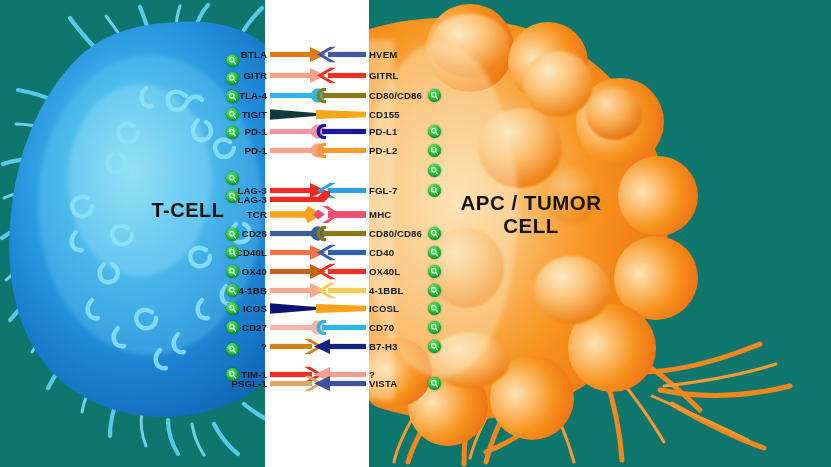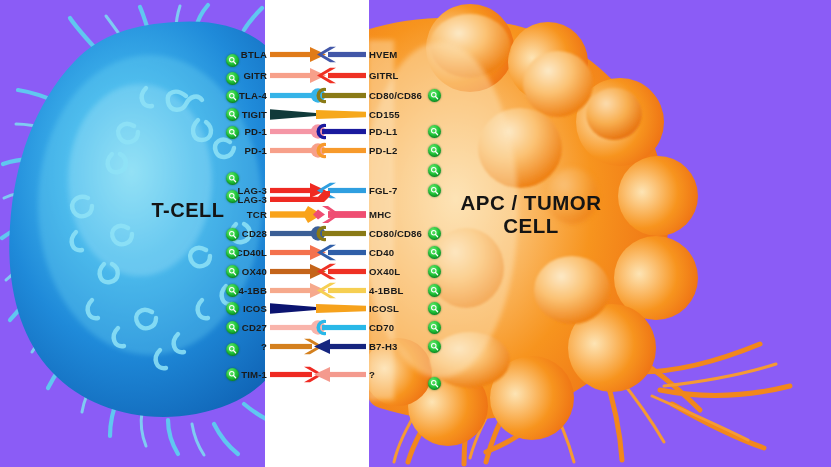--- a/index.html
+++ b/index.html
@@ -6,21 +6,21 @@
   html,body{margin:0;padding:0;background:#ffffff;}
   body{
     font-family:"Liberation Sans","DejaVu Sans",sans-serif;
     -webkit-font-smoothing:antialiased;
   }
   #stage{
     position:relative;
     width:831px;
     height:467px;
     overflow:hidden;
-    background:#8b5cf6;
+    background:#0f766e;
   }
   #cells-svg{
     position:absolute;
     left:0;top:0;
     width:831px;height:467px;
     pointer-events:none;
   }
 
   
   .cell-title{
@@ -428,20 +428,30 @@
       <div class="row" style="top: 366px;">
         <div class="lbl lbl-left">TIM-1</div>
         <div class="conn"><svg viewBox="0 0 96 17" width="96" height="17">
             <rect x="0" y="5.9" width="42" height="5.2" fill="#ef2a22"></rect>
             <path d="M34,0.7000000000000002 L47.5,8.5 L34,16.3 L40,16.3 L53,8.5 L40,0.7000000000000002 Z" fill="#ef2a22"></path>
             <path d="M60,1.0999999999999996 L44,8.5 L60,15.9 Z" fill="#f49a8e"></path>
             <rect x="56" y="5.9" width="40" height="5.2" fill="#f49a8e"></rect>
           </svg></div>
         <div class="lbl lbl-right">?</div>
       </div>
+      <div class="row" style="top: 375px;">
+        <div class="lbl lbl-left">PSGL-1</div>
+        <div class="conn"><svg viewBox="0 0 96 17" width="96" height="17">
+            <rect x="0" y="5.9" width="42" height="5.2" fill="#dda863"></rect>
+            <path d="M34,0.7000000000000002 L47.5,8.5 L34,16.3 L40,16.3 L53,8.5 L40,0.7000000000000002 Z" fill="#dda863"></path>
+            <path d="M60,1.0999999999999996 L44,8.5 L60,15.9 Z" fill="#3f4fa0"></path>
+            <rect x="56" y="5.9" width="40" height="5.2" fill="#3f4fa0"></rect>
+          </svg></div>
+        <div class="lbl lbl-right">VISTA</div>
+      </div>
     </div>
 
 <div class="cell-title" id="apc-title">APC / TUMOR
 CELL</div>
     <div class="cell-title" id="tcell-title">T-CELL</div>
     <div class="badge" style="left: 226px; top: 53.5px;">
       <svg width="9" height="9" viewBox="0 0 10 10">
         <circle cx="4.2" cy="4.2" r="2.5" fill="none" stroke="#ffffff" stroke-width="1.15"></circle>
         <line x1="6.1" y1="6.1" x2="8.5" y2="8.6" stroke="#ffffff" stroke-width="1.35" stroke-linecap="round"></line>
       </svg>

